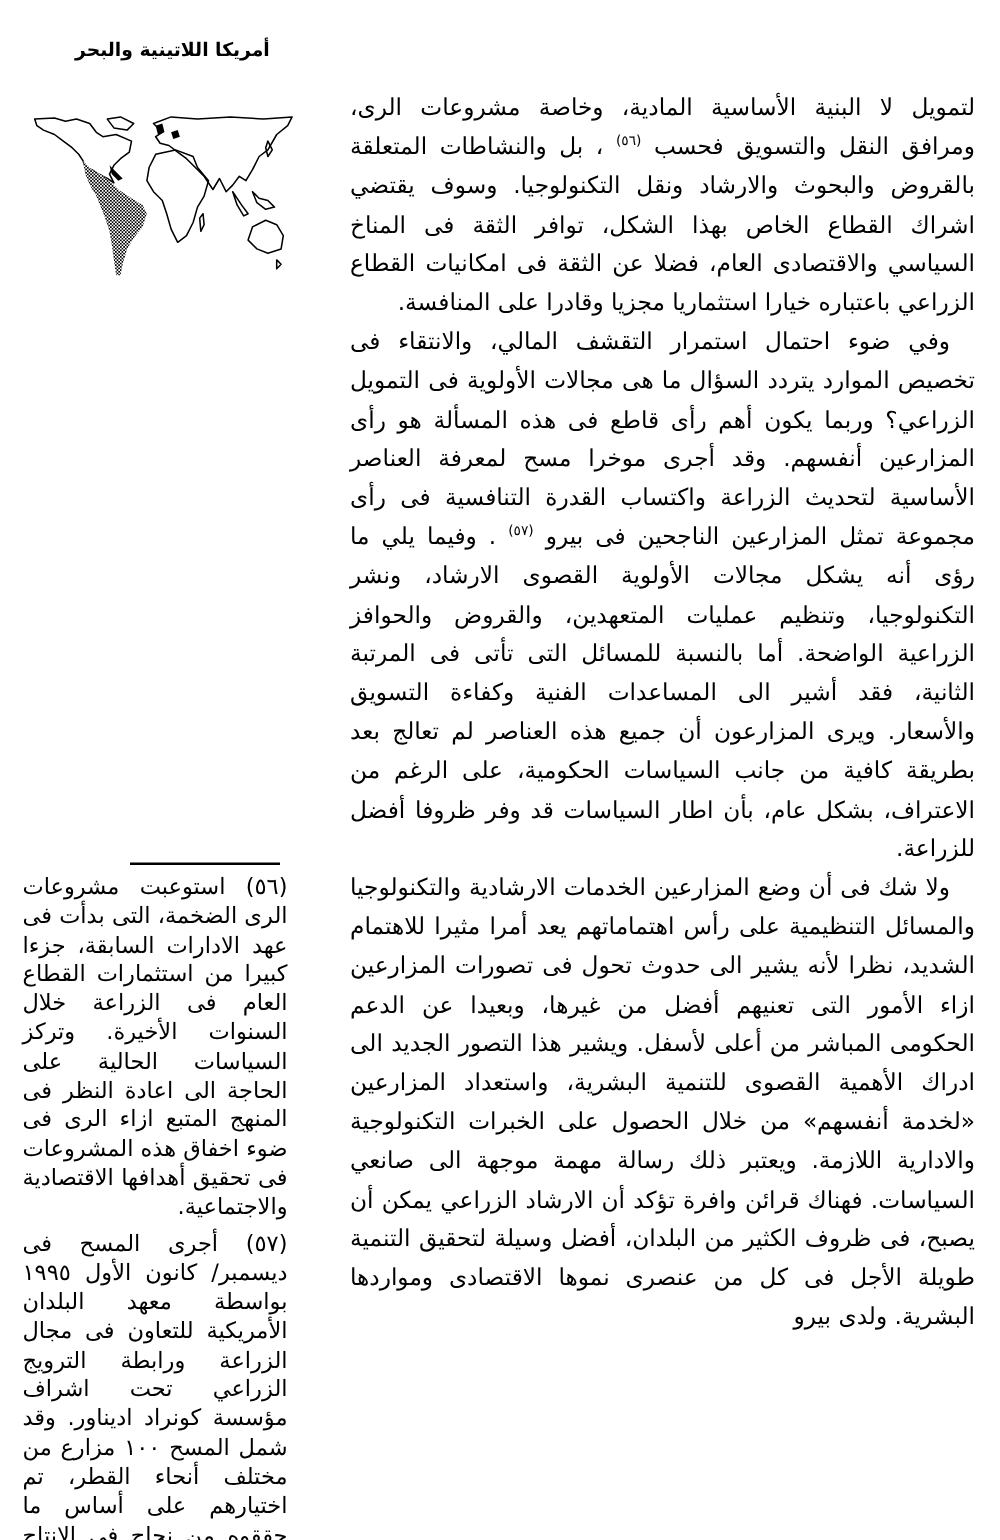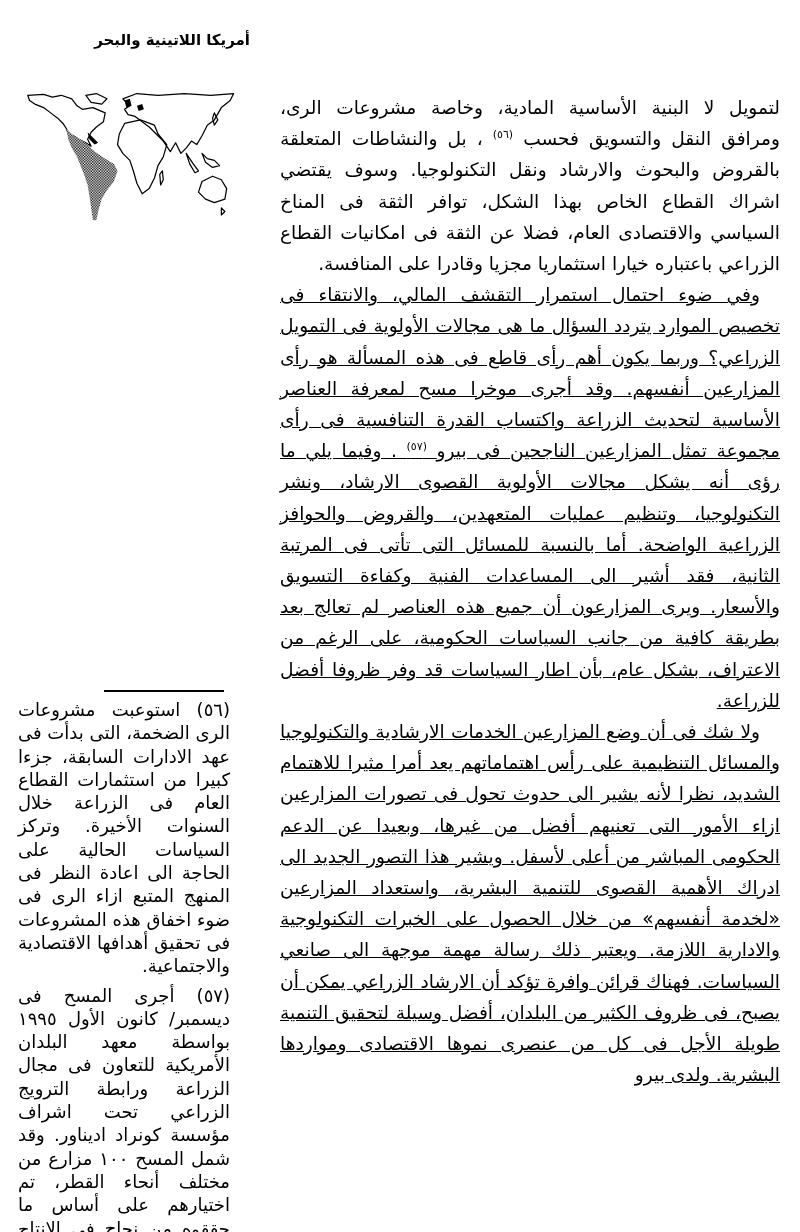--- a/index.html
+++ b/index.html
@@ -5,43 +5,43 @@
   html, body { margin: 0; padding: 0; background: #ffffff; }
   body {
     width: 800px; height: 1232px; position: relative; overflow: hidden;
     font-family: "DejaVu Sans", sans-serif; color: #000;
   }
   .sidebar {
     position: absolute; left: 0; top: 0; width: 255px; height: 1232px;
   }
   .map-caption {
     position: absolute; left: 60px; top: 24px; width: 190px;
-    direction: rtl; text-align: right;
+    direction: rtl; text-align: left;
     font-size: 15px; font-weight: bold; line-height: 32px;
   }
   .map {
     position: absolute; left: 26px; top: 90px; width: 220px; height: 132px;
   }
   .footnote-rule {
     position: absolute; left: 104px; top: 690px; width: 120px; height: 0;
     border-top: 2px solid #000;
   }
   .footnotes {
     position: absolute; left: 18px; top: 698px; width: 212px;
     direction: rtl; text-align: justify; text-align-last: right;
     font-size: 18px; line-height: 23.3px;
   }
   .footnote { margin: 0 0 6px 0; }
   .main {
-    position: absolute; left: 280px; top: 92px; width: 500px;
+    position: absolute; left: 280px; top: 71px; width: 500px;
     direction: rtl; text-align: justify; text-align-last: right;
     font-size: 18.6px; line-height: 31.2px;
   }
   .main p { margin: 0; }
-  .main p.indent { text-indent: 20px; text-decoration: underline; }
+  .main p.indent { text-indent: 20px; }
   sup.ref { font-size: 11px; vertical-align: super; line-height: 0; }
 </style>
 </head>
 <body>
 
 <div class="sidebar">
   <div class="map-caption">
     <div>أمريكا اللاتينية والبحر</div>
   </div>
 

